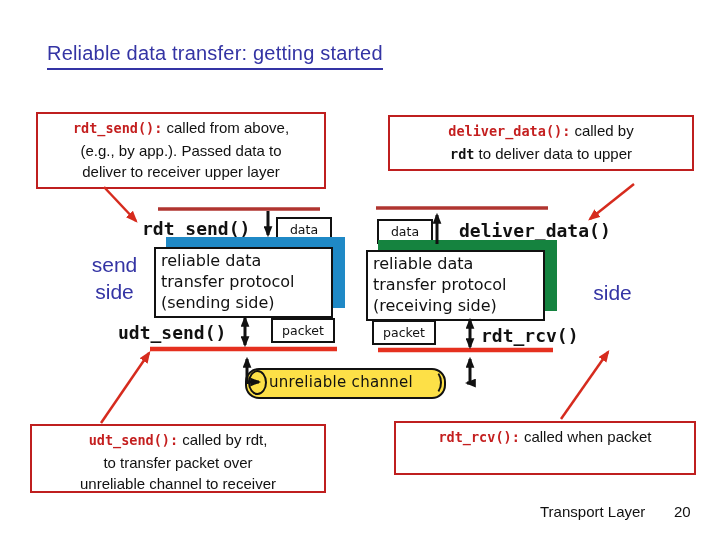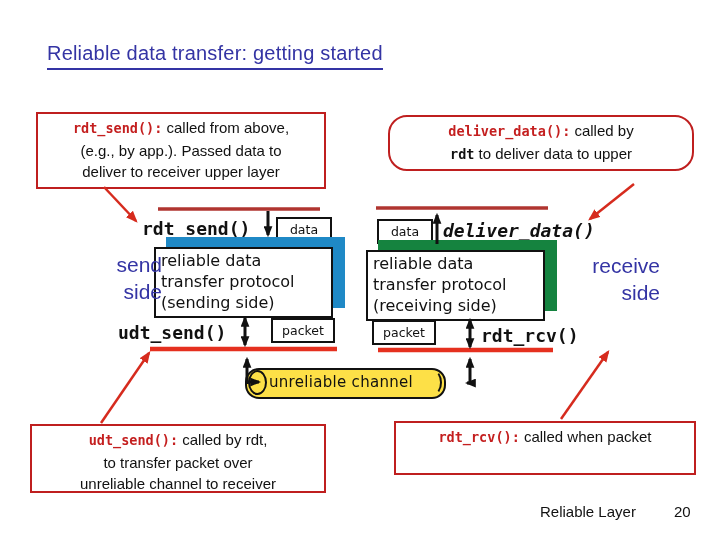--- a/index.html
+++ b/index.html
@@ -14,30 +14,30 @@
     border-bottom:2.5px solid #3434a4;padding-bottom:3px;white-space:nowrap;
   }
   
   .callout{
     position:absolute;background:#fff;border:2.5px solid #bf1f1f;
     text-align:center;font-size:15px;line-height:21.5px;padding-top:3px;
   }
   .callout .code{font-family:"DejaVu Sans Mono",monospace;font-weight:bold;color:#c41f1f;font-size:13.5px;}
   .callout .code-black{font-family:"DejaVu Sans Mono",monospace;font-weight:bold;color:#111;font-size:13.5px;}
   #co-tl{left:36px;top:112px;width:286px;height:70px;}
-  #co-tr{left:388px;top:115px;width:302px;height:49px;border-radius:19px;}
+  #co-tr{left:388px;top:115px;width:302px;height:49px;}
   #co-bl{left:30px;top:424px;width:292px;height:62px;}
   #co-br{left:394px;top:421px;width:298px;height:47px;}
   
   .mono-label{
     position:absolute;font-family:"DejaVu Sans Mono",monospace;font-weight:bold;
     font-size:18px;color:#111;white-space:nowrap;
   }
   #lbl-rdt-send{left:142px;top:218px;}
-  #lbl-deliver-data{left:443px;top:220px;font-style:italic;}
+  #lbl-deliver-data{left:459px;top:220px;}
   #lbl-udt-send{left:118px;top:322px;}
   #lbl-rdt-rcv{left:481px;top:325px;}
   
   .chip{
     position:absolute;border:2px solid #111;background:#fff;
     font-size:12.5px;text-align:center;font-family:"DejaVu Sans",sans-serif;
     display:flex;align-items:center;justify-content:center;
   }
   #data-l{left:276px;top:217px;width:52px;height:21px;}
   #data-r{left:377px;top:219px;width:52px;height:21px;}
@@ -47,21 +47,21 @@
   .proto{
     position:absolute;width:170px;height:66px;background:#fff;border:2.5px solid #111;
     font-family:"DejaVu Sans",sans-serif;font-size:16px;line-height:21px;
     padding:1px 0 0 5px;
   }
   #proto-send{left:154px;top:247px;box-shadow:12px -10px 0 0 #1f89c6;}
   #proto-recv{left:366px;top:250px;box-shadow:12px -10px 0 0 #15833f;}
   
   .side-label{
     position:absolute;color:#3434a4;font-size:21px;line-height:27px;
-    text-align:right;width:95px;
+    text-align:center;width:95px;
   }
   #side-send{left:67px;top:251px;}
   #side-recv{left:565px;top:252px;}
   
   #cylinder{
     position:absolute;left:245px;top:368px;width:197px;height:27px;
     border:2.5px solid #111;border-radius:14px;background:#fde047;
   }
   #cylinder .cap-left{
     position:absolute;left:1px;top:0px;width:15px;height:21px;
@@ -128,31 +128,31 @@
     <span>reliable data</span><br>
     <span>transfer protocol</span><br>
     <span>(receiving side)</span>
   </div>
 
   <div class="side-label" id="side-send">
     <span>send</span><br>
     <span>side</span>
   </div>
   <div class="side-label" id="side-recv">
-    <span>receive</span><br>
+    <br>
     <span>side</span>
   </div>
 
   <div id="cylinder">
     <div class="cap-left"></div>
     <div class="cap-right"></div>
     <div class="ch-text">unreliable channel</div>
   </div>
 
-  <div class="footer-label">Reliable Layer</div>
+  <div class="footer-label">Transport Layer</div>
   <div class="footer-page">20</div>
 
   <svg id="arrows" viewBox="0 0 720 540" xmlns="http://www.w3.org/2000/svg">
     <defs>
       <marker id="mb" viewBox="0 0 10 8" markerWidth="11" markerHeight="9" refX="8" refY="4" orient="auto-start-reverse" markerUnits="userSpaceOnUse">
         <path d="M0,0 L10,4 L0,8 Z" fill="#111"></path>
       </marker>
       <marker id="mr" viewBox="0 0 10 8" markerWidth="12" markerHeight="10" refX="8" refY="4" orient="auto-start-reverse" markerUnits="userSpaceOnUse">
         <path d="M0,0 L10,4 L0,8 Z" fill="#d62b1e"></path>
       </marker>

